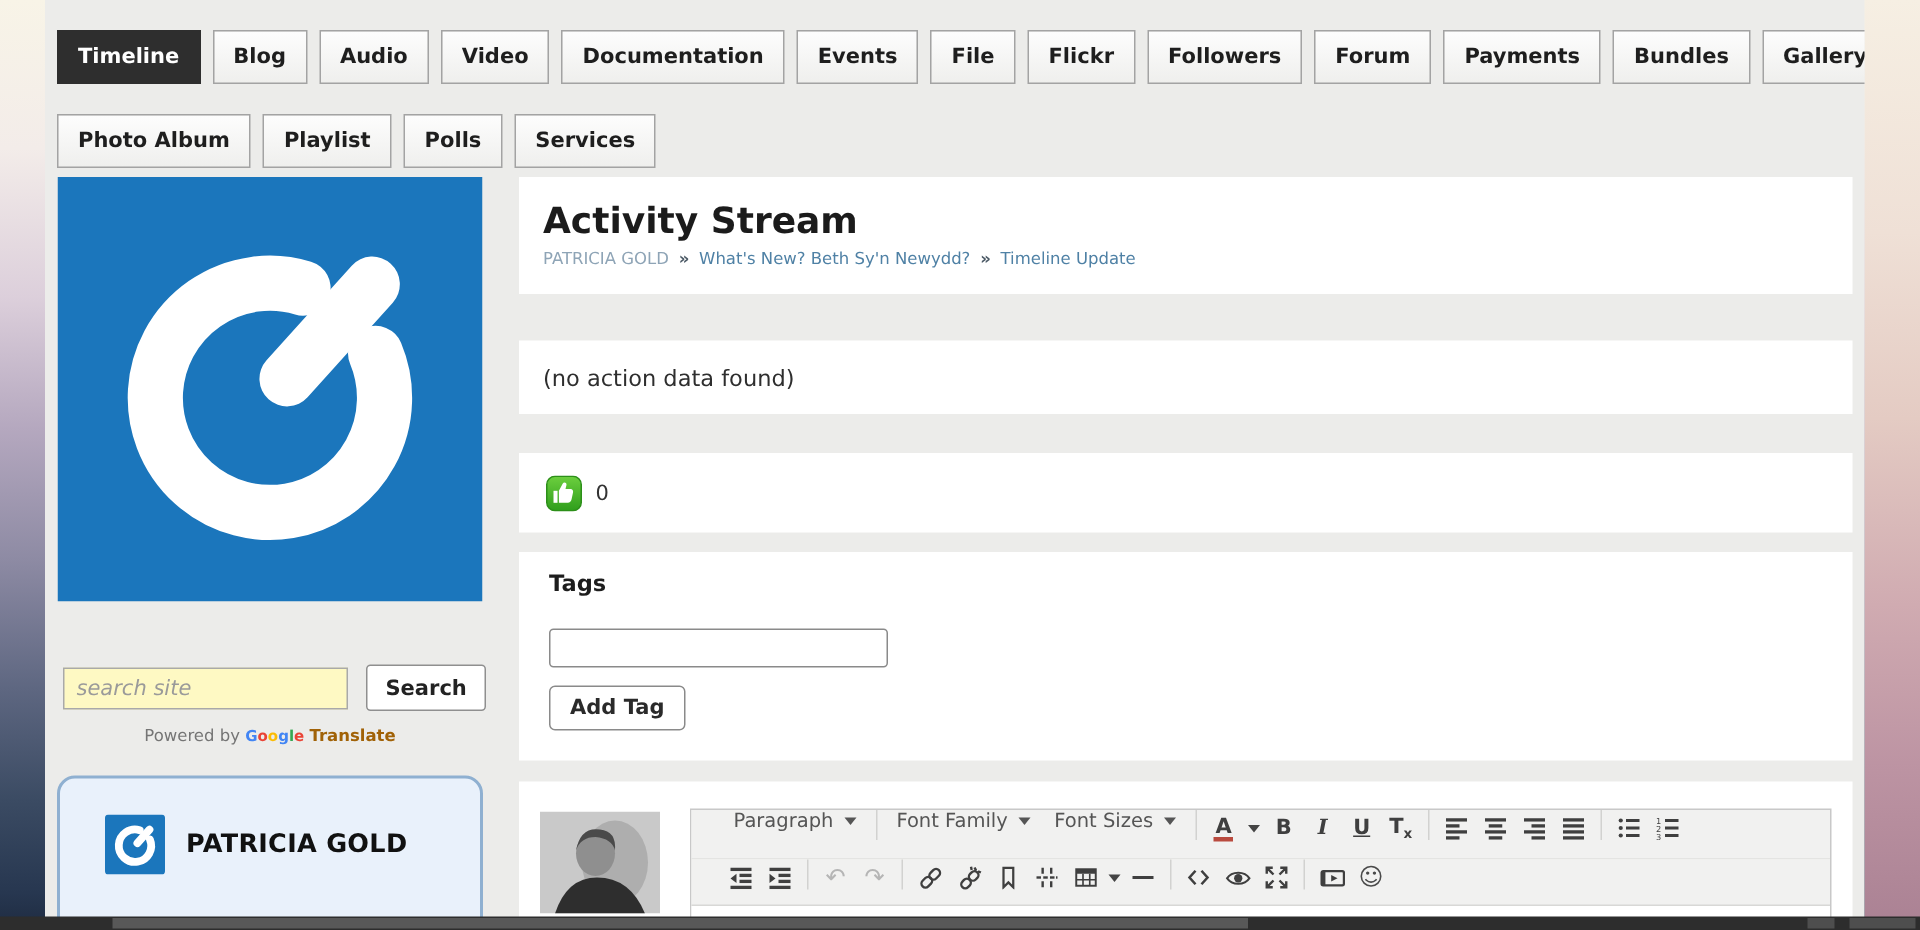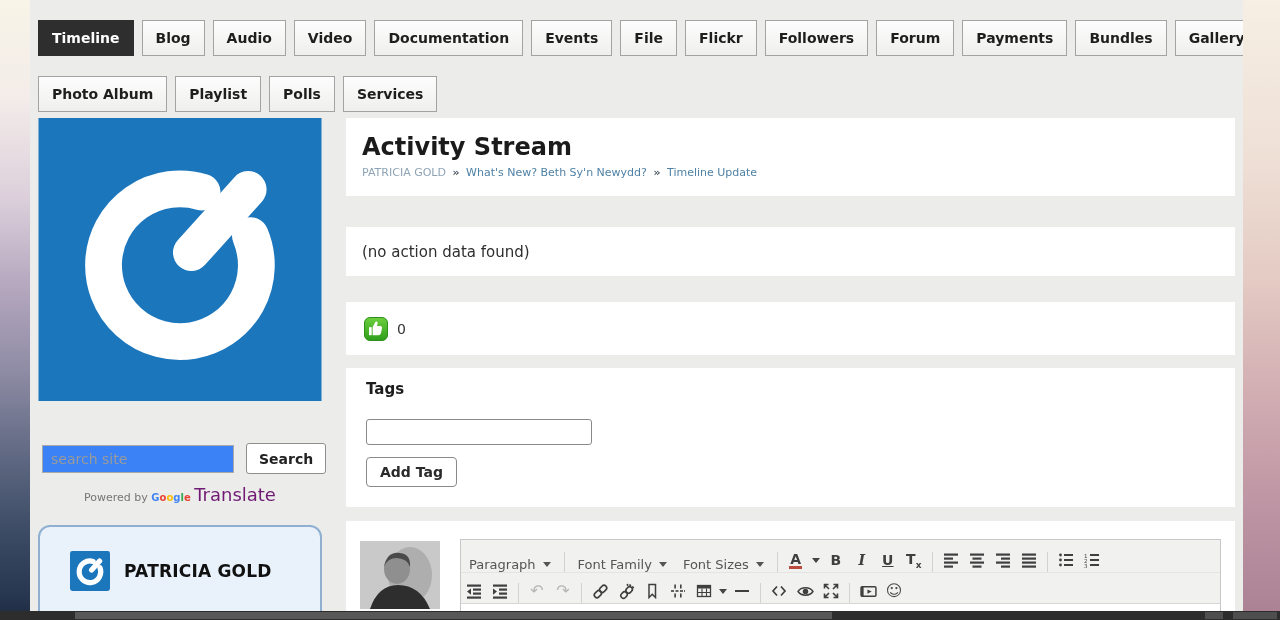--- a/index.html
+++ b/index.html
@@ -18,33 +18,33 @@
   .nav-btn{background:linear-gradient(#fdfdfd,#efefed);border:1px solid #a3a3a3;
     padding:8px 13px;font-weight:bold;font-size:14px;color:#1e1e1e;cursor:pointer;
     font-family:inherit;white-space:nowrap;line-height:18px;}
   .nav-btn.active{background:#2e2e2e;color:#ffffff;border-color:#2e2e2e;}
 
   
   .sidebar{position:absolute;left:8px;top:118px;width:284px;}
   .logo-box{width:284px;height:283px;display:block;}
   .search-row{margin-top:42px;display:flex;align-items:center;gap:12px;padding-left:4px;}
   .search-input{width:190px;height:22px;border:1px solid #a9a9a9;padding:2px 8px;font-size:14px;
-    color:#333;background:#3b82f6;font-family:inherit;}
+    color:#333;background:#fef9c3;font-family:inherit;font-style:italic;}
   .search-input::placeholder{color:#9a9a9a;}
   .search-btn{height:31px;padding:0 12px;background:#fff;border:1px solid #8f8f8f;border-radius:3px;
     font-weight:bold;font-size:14px;color:#222;font-family:inherit;cursor:pointer;}
   .lang-wrap{margin-top:23px;text-align:center;}
   .lang-select{display:inline-flex;align-items:center;justify-content:space-between;width:168px;
     padding:4px 10px 4px 16px;background:linear-gradient(#fdfdfd,#d9d9d9);border:1px solid #9a9a9a;
     border-radius:5px;font-size:13px;color:#333;cursor:pointer;box-sizing:border-box;}
   .caret{width:0;height:0;border-left:4px solid transparent;border-right:4px solid transparent;border-top:5px solid #444;display:inline-block;}
   .powered{margin-top:10px;text-align:center;font-size:11px;color:#757575;}
   .powered .brand{font-size:10px;font-weight:bold;letter-spacing:0;}
   .g1{color:#4285F4}.g2{color:#EA4335}.g3{color:#FBBC05}.g4{color:#4285F4}.g5{color:#34A853}.g6{color:#EA4335}
-  .translate{color:#701a75;font-size:18px;font-weight:normal;}
+  .translate{color:#a16207;font-size:11px;font-weight:bold;}
   .profile-card{margin-top:20px;height:140px;background:#e9f1fb;border:2px solid #8fb0d1;border-radius:12px;
     box-sizing:border-box;display:flex;align-items:flex-start;gap:14px;padding:24px 0 0 30px;}
   .profile-name{font-size:17px;font-weight:bold;color:#111;margin-top:10px;letter-spacing:.2px;}
 
   
   .main{position:absolute;left:316px;top:118px;width:889px;}
   .card{background:#fff;box-sizing:border-box;}
   .card-title-wrap{height:78px;padding:14px 16px 0;}
   .page-title{font-size:24px;font-weight:bold;color:#1b1b1b;line-height:30px;}
   .breadcrumb{margin-top:4px;font-size:11px;}
@@ -57,21 +57,21 @@
   .vote-count{font-size:14px;color:#333;}
   .card-tags{margin-top:13px;height:139px;padding:12px 20px 20px;}
   .tags-heading{font-size:15px;font-weight:bold;color:#1d1d1d;}
   .tag-input{display:block;margin-top:21px;width:204px;height:20px;border:1px solid #8a8a8a;border-radius:3px;
     padding:2px 10px;font-size:14px;font-family:inherit;color:#333;}
   .add-tag-btn{margin-top:12px;padding:6px 13px;background:#fff;border:1px solid #8a8a8a;border-radius:4px;
     font-weight:bold;font-size:14px;color:#2a2a2a;font-family:inherit;cursor:pointer;}
   .card-editor{margin-top:14px;height:160px;padding:18px 14px;display:flex;gap:20px;align-items:flex-start;}
   .editor-avatar{width:80px;height:68px;display:block;margin-top:2px;}
   .editor-box{flex:1;border:1px solid #c8c8c8;background:#fff;}
-  .tb{background:#f1f1f0;padding:0 0;display:flex;align-items:flex-end;}
+  .tb{background:#f1f1f0;padding:0 20px;display:flex;align-items:flex-start;}
   .tb-row1{height:32px;border-bottom:1px solid #e4e4e2;}
   .tb-row2{height:30px;border-bottom:1px solid #d8d8d6;}
   .tb-sel{display:inline-flex;align-items:center;gap:7px;font-size:13px;color:#555;padding:0 8px;cursor:pointer;white-space:nowrap;}
   .tb-sel .caret{border-top-color:#555;}
   .tb-div{width:1px;height:20px;background:#d2d2d0;margin:0 5px;}
   .tb-btn{width:26px;height:24px;display:inline-flex;align-items:center;justify-content:center;cursor:pointer;}
   .btn-letter{font-size:14px;font-weight:bold;color:#3f3f3f;}
   .btn-italic{font-style:italic;font-family:"DejaVu Serif","Liberation Serif",serif;}
   .btn-under{text-decoration:underline;}
   .btn-clear sub{font-size:9px;}

